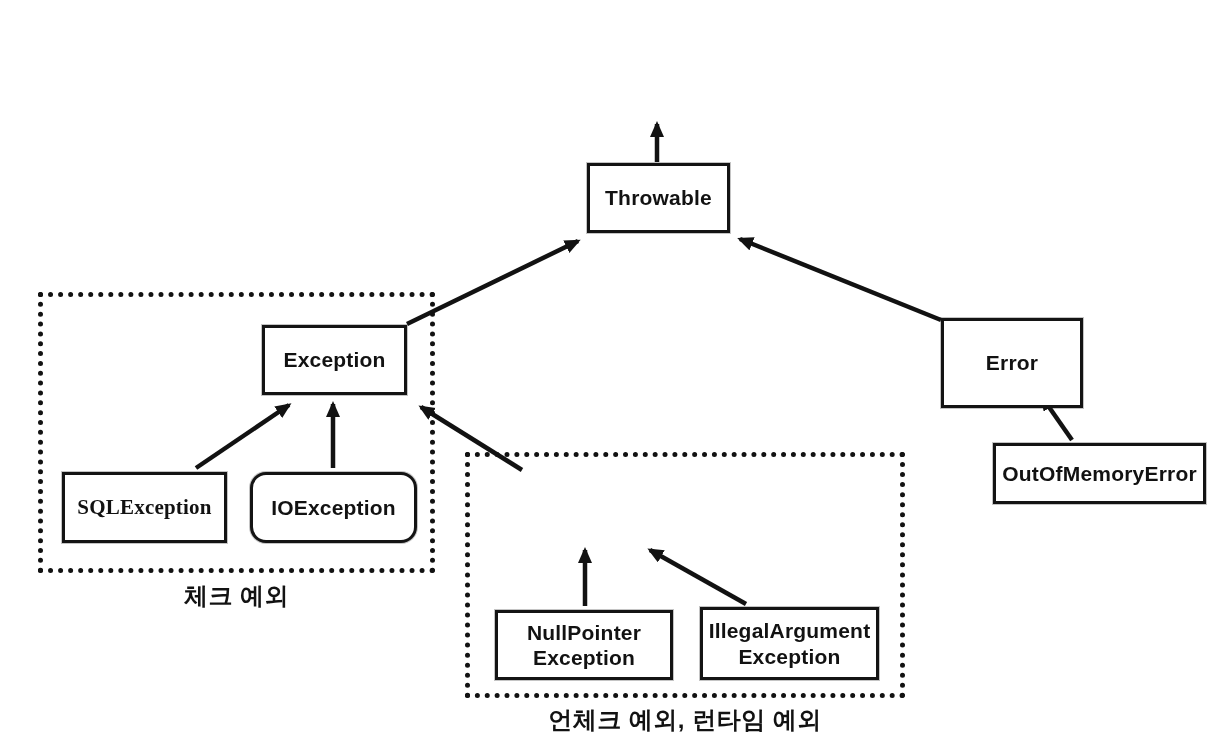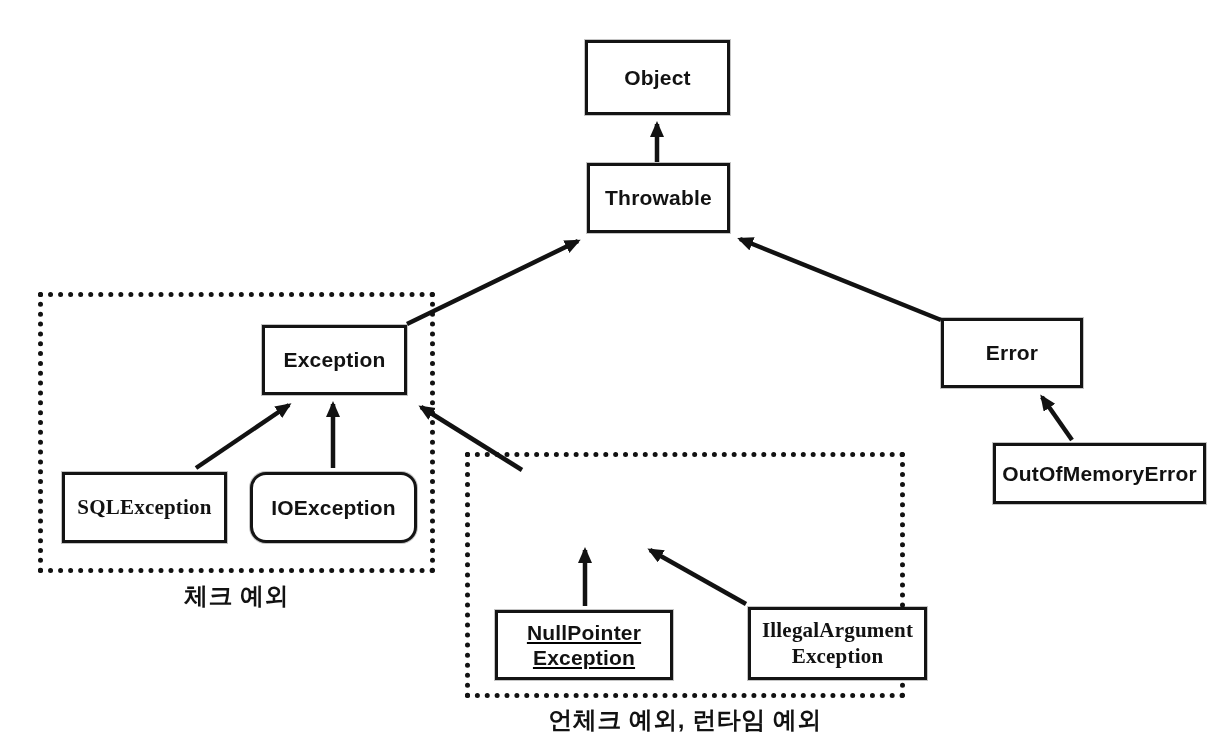--- a/index.html
+++ b/index.html
@@ -54,26 +54,26 @@
     color: #121212;
     text-align: center;
     white-space: pre-line;
     line-height: 1.2;
     letter-spacing: 0.2px;
   }
   
   #n-object            { left: 585px; top: 40px;  width: 145px; height: 75px; }
   #n-throwable         { left: 587px; top: 163px; width: 143px; height: 70px; }
   #n-exception         { left: 262px; top: 325px; width: 145px; height: 70px; }
-  #n-error             { left: 941px; top: 318px; width: 142px; height: 70px; }
+  #n-error             { left: 941px; top: 318px; width: 142px; height: 90px; }
   #n-sql-exception     { left: 62px;  top: 472px; width: 165px; height: 71px; font-family: Liberation Serif, serif; }
   #n-io-exception      { left: 250px; top: 472px; width: 167px; height: 71px; border-radius: 16px; }
   #n-runtime-exception { left: 480px; top: 471px; width: 208px; height: 70px; }
-  #n-null-pointer      { left: 495px; top: 610px; width: 178px; height: 70px; text-decoration: underline; }
-  #n-illegal-argument  { left: 748px; top: 607px; width: 179px; height: 73px; font-family: Liberation Serif, serif; }
+  #n-null-pointer      { left: 495px; top: 610px; width: 178px; height: 70px; }
+  #n-illegal-argument  { left: 700px; top: 607px; width: 179px; height: 73px; }
   #n-out-of-memory     { left: 993px; top: 443px; width: 213px; height: 61px; }
   
   #g-checked   { left: 38px;  top: 292px; width: 397px; height: 281px; }
   #g-unchecked { left: 465px; top: 452px; width: 440px; height: 246px; }
   #g-checked-label   { left: 38px;  top: 580px; width: 397px; }
   #g-unchecked-label { left: 465px; top: 704px; width: 440px; }
 </style>
 </head>
 <body>
 
@@ -94,23 +94,20 @@
       <line x1="941" y1="320" x2="740" y2="239" marker-end="url(#arrowhead)"></line>
       <line x1="196" y1="468" x2="289" y2="405" marker-end="url(#arrowhead)"></line>
       <line x1="333" y1="468" x2="333" y2="404" marker-end="url(#arrowhead)"></line>
       <line x1="522" y1="470" x2="421" y2="407" marker-end="url(#arrowhead)"></line>
       <line x1="585" y1="606" x2="585" y2="550" marker-end="url(#arrowhead)"></line>
       <line x1="746" y1="604" x2="650" y2="550" marker-end="url(#arrowhead)"></line>
       <line x1="1072" y1="440" x2="1042" y2="397" marker-end="url(#arrowhead)"></line>
     </g>
   </svg>
 
-  <div class="node" id="n-object">
-    <span class="node-label">Object</span>
-  </div>
 
   <div class="node" id="n-throwable">
     <span class="node-label">Throwable</span>
   </div>
 
   <div class="node" id="n-exception">
     <span class="node-label">Exception</span>
   </div>
 
   <div class="node" id="n-error">

